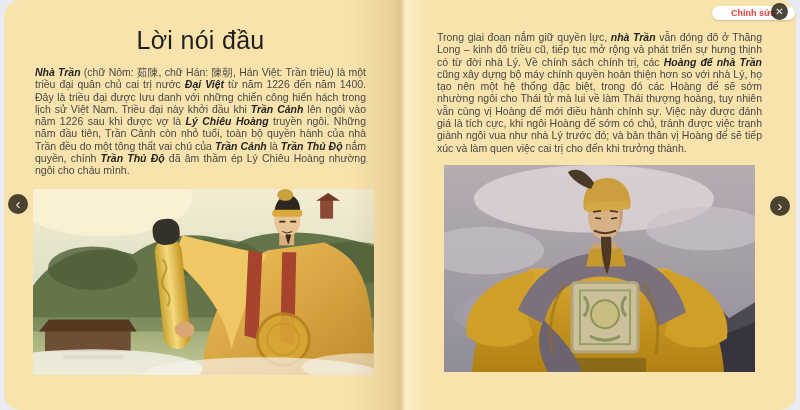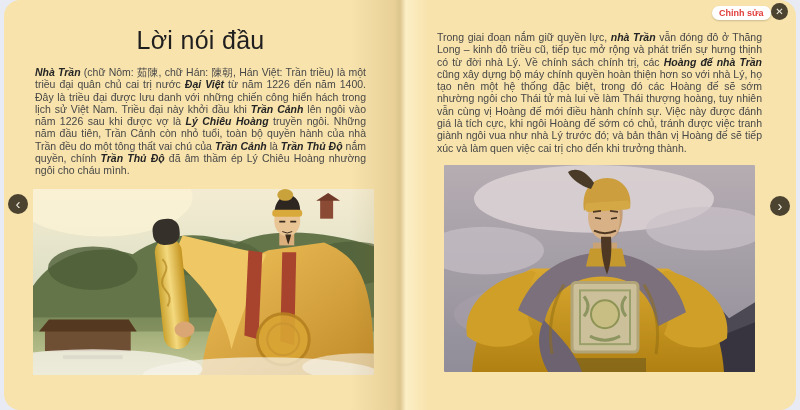--- a/index.html
+++ b/index.html
@@ -16,21 +16,21 @@
 
   .page-title{margin:26px 0 11px 0;font-size:25px;font-weight:500;color:#1f1f1f;text-align:center;letter-spacing:.3px;}
   .body-text{margin:0;font-size:10.5px;line-height:1.17;color:#474747;text-align:justify;}
   .page-right .body-text{margin-top:31px;}
   .body-text b{color:#242424;font-style:italic;}
 
   .illus{display:block;border-radius:1px;}
   .illus-left{margin:12px 0 0 -2px;width:341px;height:186px;}
   .illus-right{margin:11px auto 0 auto;width:311px;height:207px;}
 
-  .pill-btn{position:absolute;left:712px;top:6px;height:14px;line-height:14px;padding:0 7px;
+  .pill-btn{position:absolute;left:712px;top:6px;height:14px;line-height:14px;padding:0 19px;
             background:#ffffff;color:#e23c3c;font-size:9px;font-weight:bold;border-radius:8px;
             box-shadow:0 1px 2px rgba(0,0,0,.18);cursor:pointer;white-space:nowrap;text-align:center;}
   .round-btn{position:absolute;border-radius:50%;background:rgba(47,40,26,.86);color:#efece1;
              display:flex;align-items:center;justify-content:center;cursor:pointer;user-select:none;}
   .btn-close{left:771px;top:3px;width:17px;height:17px;font-size:10px;}
   .btn-prev{left:8px;top:194px;width:20px;height:20px;font-size:15px;padding-bottom:2px;box-sizing:border-box;}
   .btn-next{left:770px;top:196px;width:20px;height:20px;font-size:15px;padding-bottom:2px;box-sizing:border-box;}
 </style>
 </head>
 <body>

